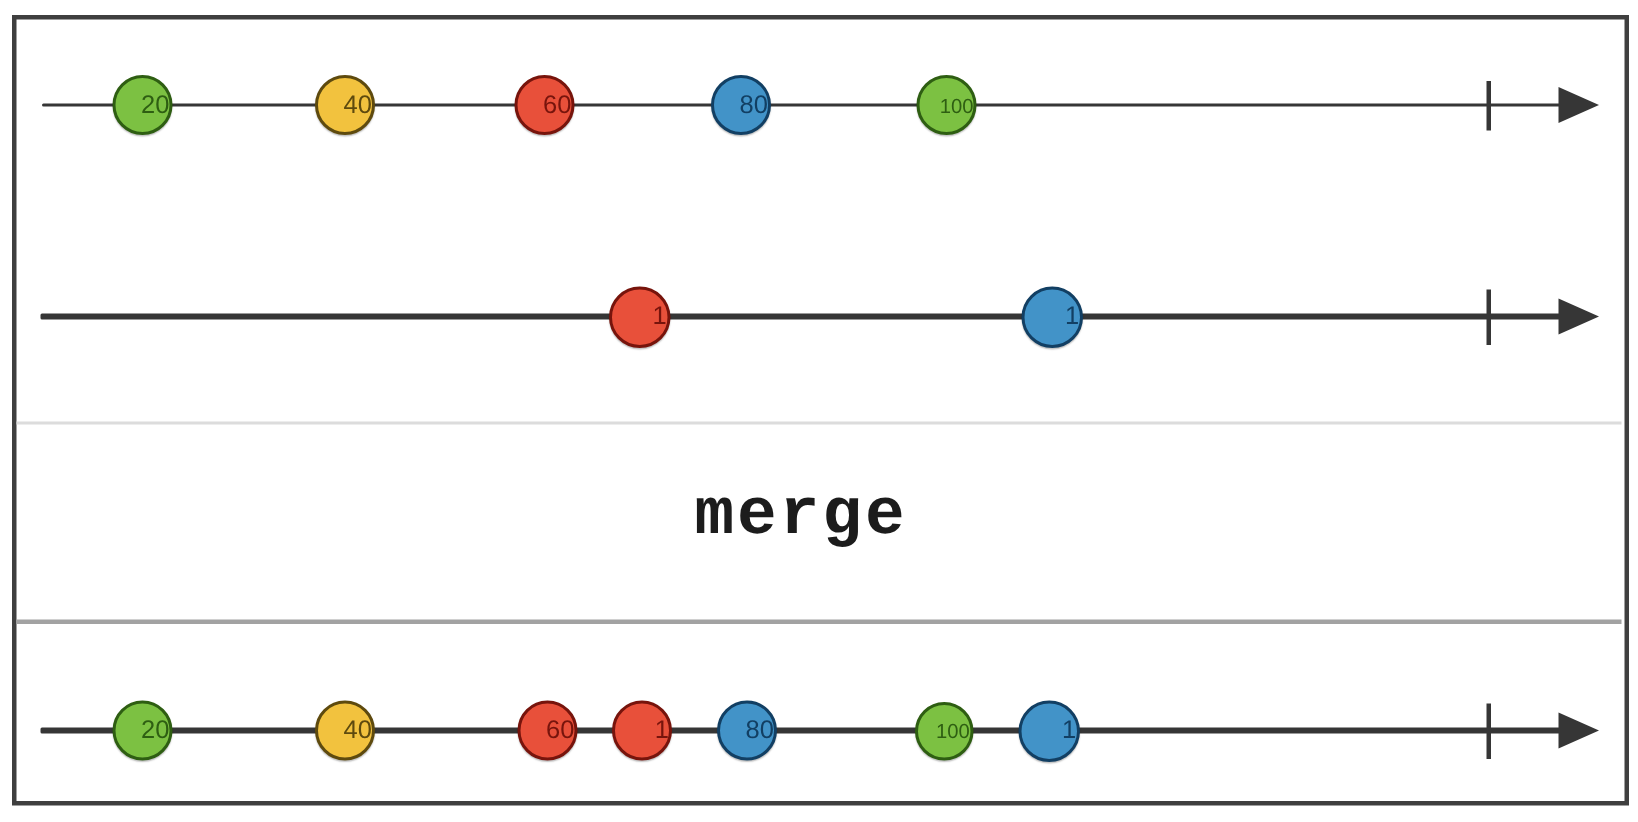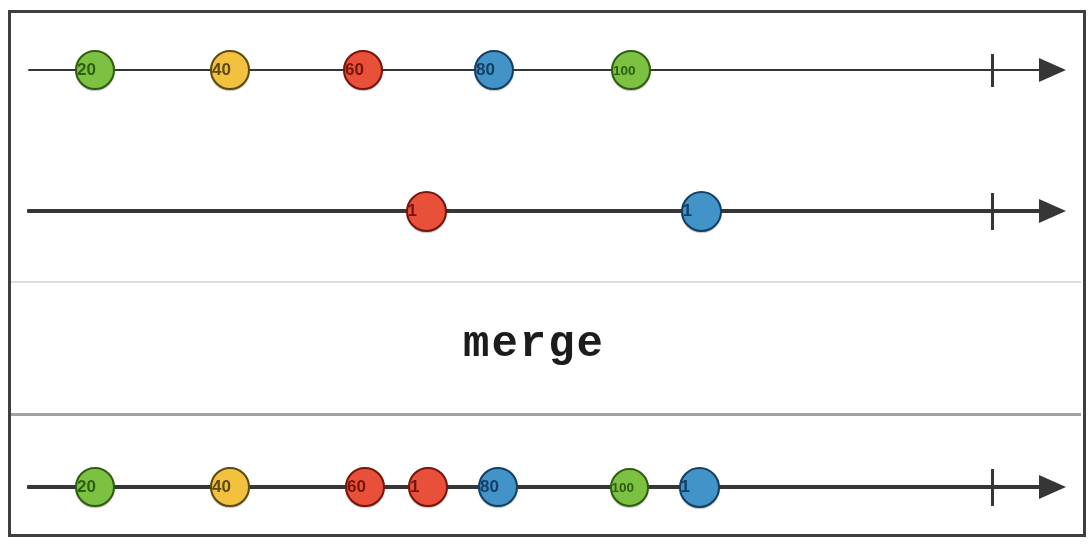--- a/index.html
+++ b/index.html
@@ -46,22 +46,22 @@
     border-bottom: 12px solid transparent;
   }
   .marble {
     position: absolute;
     box-sizing: border-box;
     border-radius: 50%;
     border-style: solid;
     border-width: 2.5px;
     display: flex;
     align-items: center;
-    justify-content: flex-start;
-    font-weight: bold;
+    justify-content: flex-end;
+    font-weight: normal;
     box-shadow: 0 1px 1px rgba(0,0,0,0.25);
   }
   .operator-label {
     position: absolute;
     left: 0;
     right: 0;
     text-align: center;
     font-family: "Liberation Mono", "DejaVu Sans Mono", monospace;
     font-weight: bold;
     font-size: 44px;

